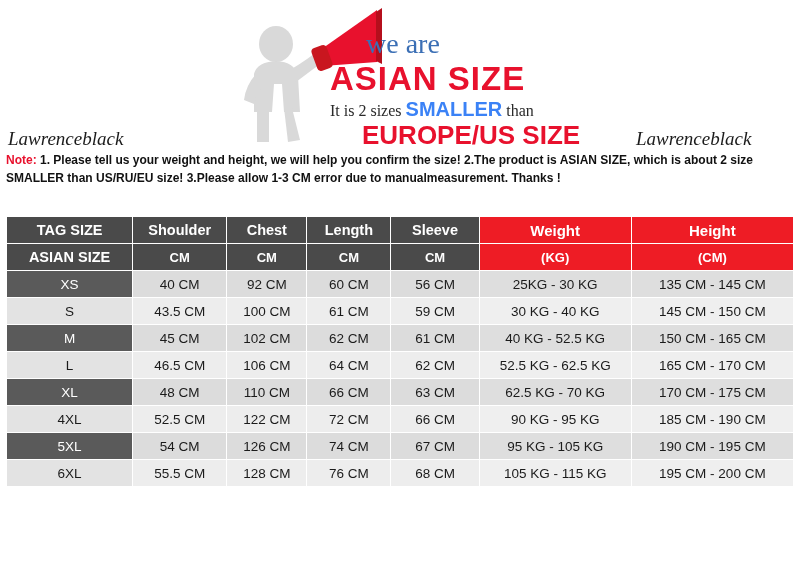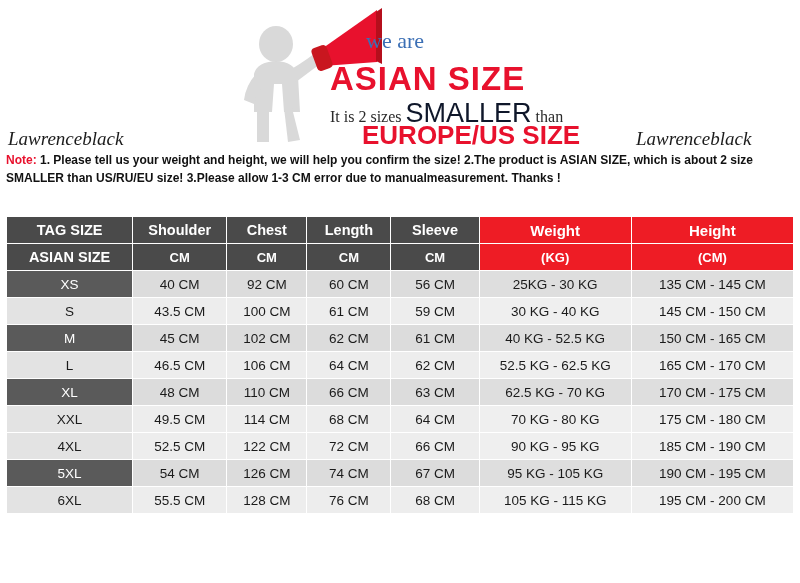--- a/index.html
+++ b/index.html
@@ -19,21 +19,21 @@
   .banner {
     position: relative;
     height: 148px;
   }
 
   .we-are {
     position: absolute;
     left: 366px;
     top: 28px;
     font-family: "Liberation Serif", serif;
-    font-size: 22px;
+    font-size: 28px;
     color: #3b6fb5;
     font-weight: normal;
   }
 
   .asian-size {
     position: absolute;
     left: 330px;
     top: 60px;
     font-family: "Liberation Sans", sans-serif;
     font-size: 33px;
@@ -46,23 +46,23 @@
     position: absolute;
     left: 330px;
     top: 98px;
     font-family: "Liberation Serif", serif;
     font-size: 16px;
     color: #2a2a2a;
     white-space: nowrap;
   }
   .smaller-line .big {
     font-family: "Liberation Sans", sans-serif;
-    font-size: 27px;
-    font-weight: normal;
-    color: #0f172a;
+    font-size: 20px;
+    font-weight: bold;
+    color: #3b82f6;
   }
 
   .europe-size {
     position: absolute;
     left: 330px;
     top: 120px;
     font-family: "Liberation Sans", sans-serif;
     font-size: 26px;
     font-weight: bold;
     color: #e8112d;
@@ -276,29 +276,20 @@
       <tr class="row-even">
         <td class="tag-dark">XL</td>
         <td>48 CM</td>
         <td>110 CM</td>
         <td>66 CM</td>
         <td>63 CM</td>
         <td class="wh-cell-even">62.5 KG - 70 KG</td>
         <td class="wh-cell-even">170 CM - 175 CM</td>
       </tr>
       <tr class="row-odd">
-        <td class="tag-light">XXL</td>
-        <td>49.5 CM</td>
-        <td>114 CM</td>
-        <td>68 CM</td>
-        <td>64 CM</td>
-        <td class="wh-cell-odd">70 KG - 80 KG</td>
-        <td class="wh-cell-odd">175 CM - 180 CM</td>
-      </tr>
-      <tr class="row-odd">
         <td class="tag-light">4XL</td>
         <td>52.5 CM</td>
         <td>122 CM</td>
         <td>72 CM</td>
         <td>66 CM</td>
         <td class="wh-cell-odd">90 KG - 95 KG</td>
         <td class="wh-cell-odd">185 CM - 190 CM</td>
       </tr>
       <tr class="row-even">
         <td class="tag-dark">5XL</td>

